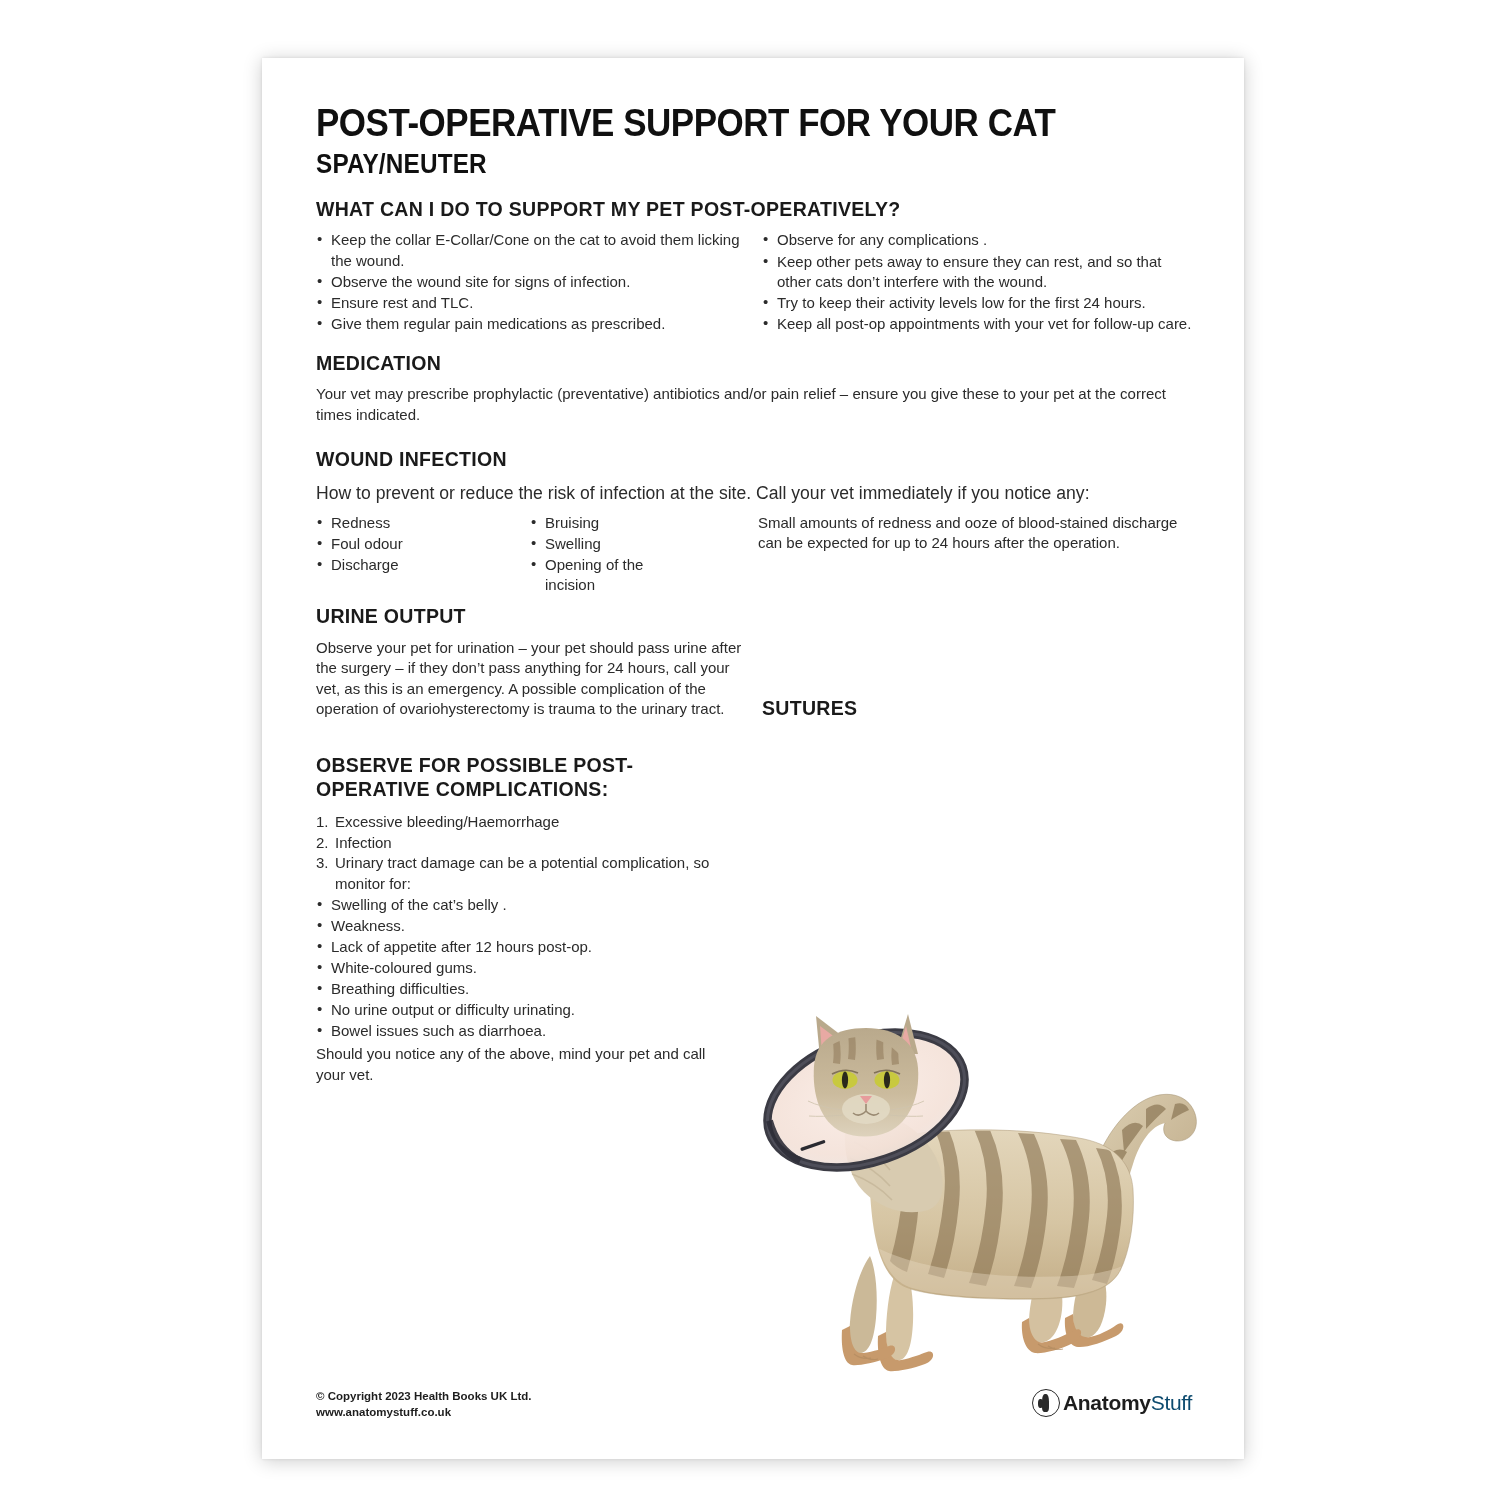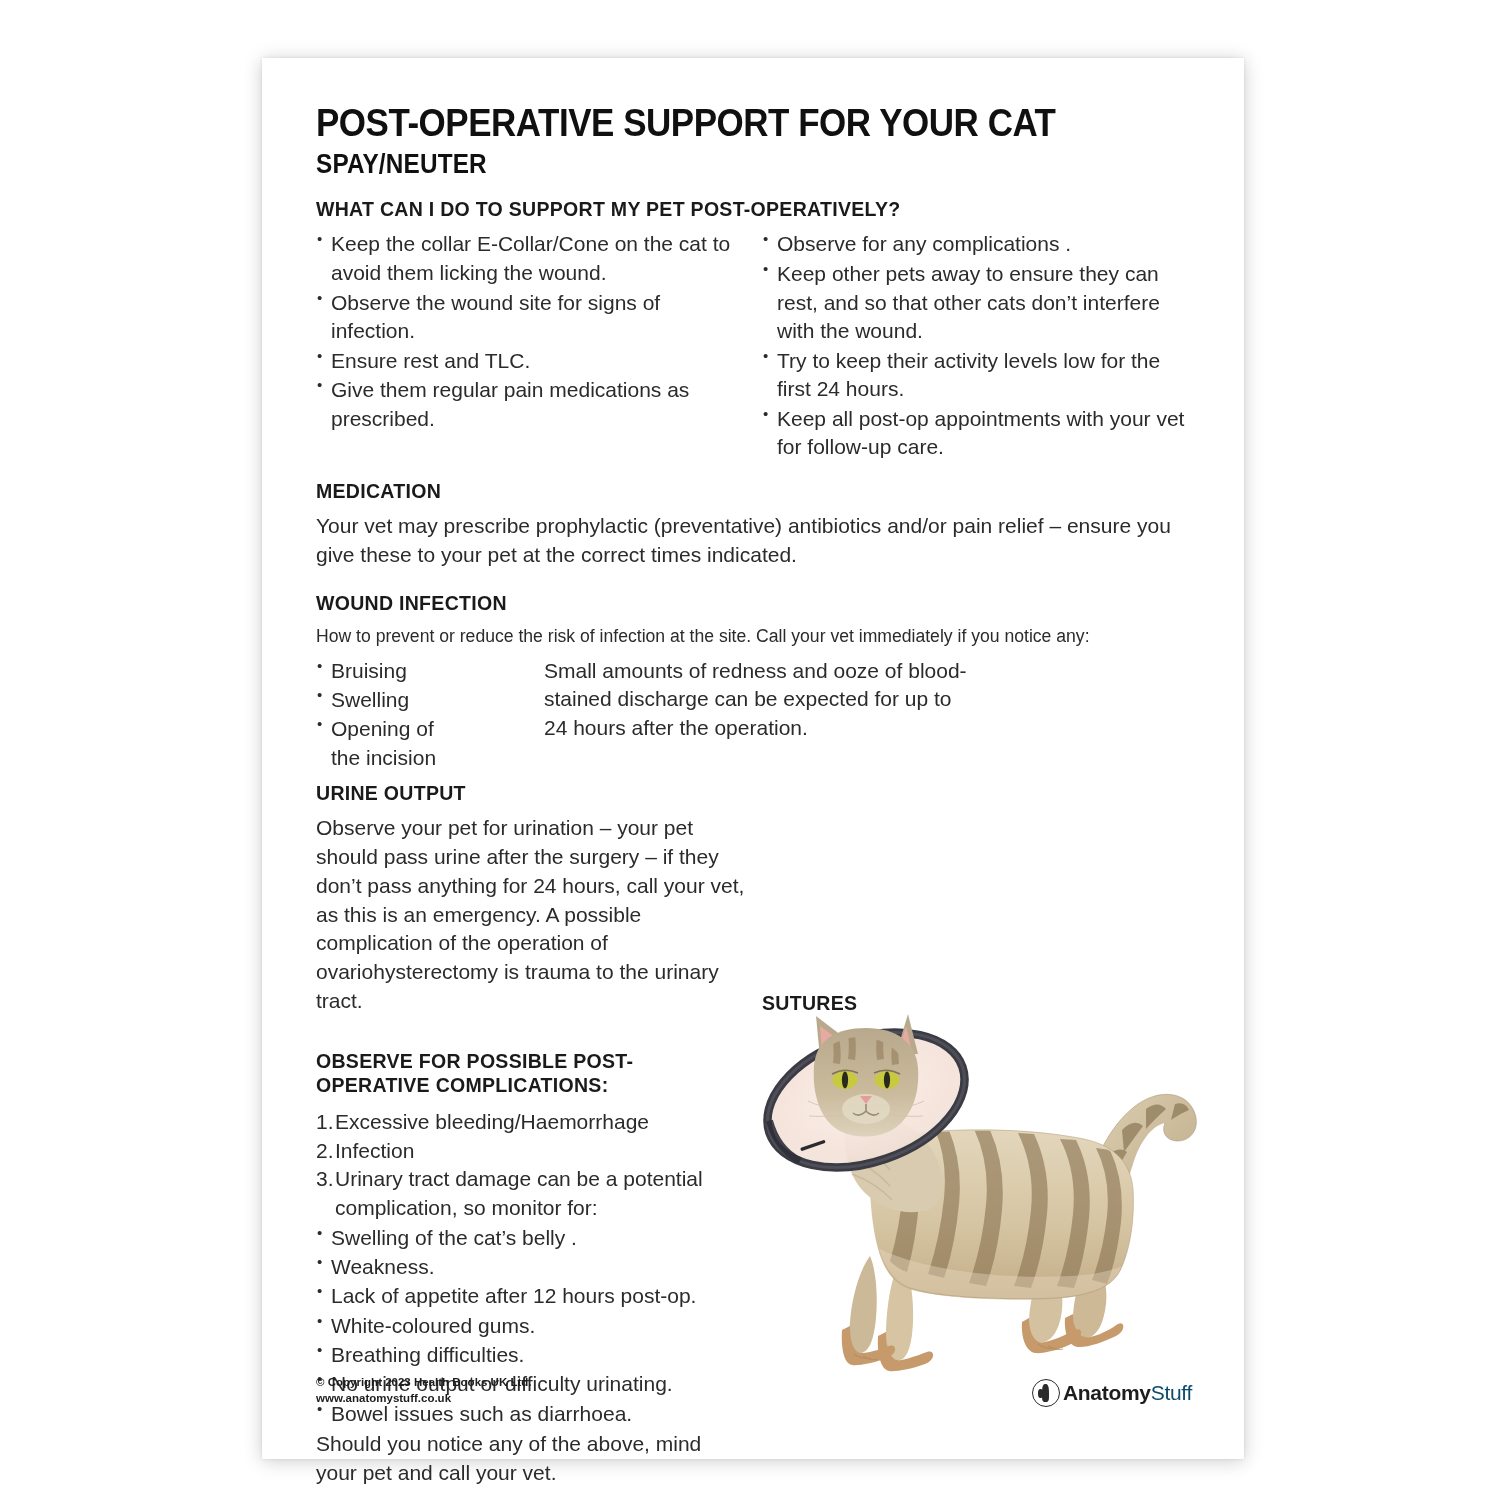--- a/index.html
+++ b/index.html
@@ -63,21 +63,21 @@
     font-weight: bold;
     font-size: 21px;
     letter-spacing: 0.3px;
     color: #1a1a1a;
     line-height: 1.15;
     transform: scaleX(0.93);
     transform-origin: left center;
   }
   .body-txt {
     font-family: "Liberation Sans", sans-serif;
-    font-size: 21px;
+    font-size: 15px;
     line-height: 1.37;
     color: #2b2b2b;
   }
   .body-txt.narrow { font-size: 17.6px; }
   ul.bl {
     list-style: none;
     margin: 0;
     padding: 0;
   }
   ul.bl li {
@@ -121,24 +121,24 @@
   
   .wi-cols { display: flex; margin-top: 8px; }
   .wi-c1 { width: 214px; }
   .wi-c2 { width: 216px; }
   .wi-c3 { width: 434px; margin-left: 12px; }
 
   
   #footer {
     position: absolute;
     left: 54px;
-    bottom: 52px;
+    bottom: 38px;
     width: 876px;
     display: flex;
-    align-items: flex-end;
+    align-items: flex-start;
     justify-content: space-between;
   }
   .copy {
     font-family: "Liberation Sans", sans-serif;
     font-size: 11.5px;
     font-weight: bold;
     line-height: 1.38;
     color: #1d1d1d;
   }
   .logo-wrap { display: flex; align-items: center; }
@@ -218,20 +218,27 @@
 
       <div class="sec" style="margin-top:16px;">
         <div class="h3">MEDICATION</div>
         <div class="body-txt after-h">Your vet may prescribe prophylactic (preventative) antibiotics and/or pain relief – ensure you give these to your pet at the correct times indicated.</div>
       </div>
 
       <div class="sec" style="margin-top:22px;">
         <div class="h3">WOUND INFECTION</div>
         <div class="body-txt narrow after-h">How to prevent or reduce the risk of infection at the site. Call your vet immediately if you notice any:</div>
         <div class="wi-cols">
+          <div class="wi-c1">
+            <ul class="bl body-txt">
+              <li>Redness</li>
+              <li>Foul odour</li>
+              <li>Discharge</li>
+            </ul>
+          </div>
           <div class="wi-c2">
             <ul class="bl body-txt">
               <li>Bruising</li>
               <li>Swelling</li>
               <li style="max-width:130px;">Opening of the incision</li>
             </ul>
           </div>
           <div class="wi-c3">
             <div class="body-txt">Small amounts of redness and ooze of blood-stained discharge can be expected for up to 24 hours after the operation.</div>
           </div>

